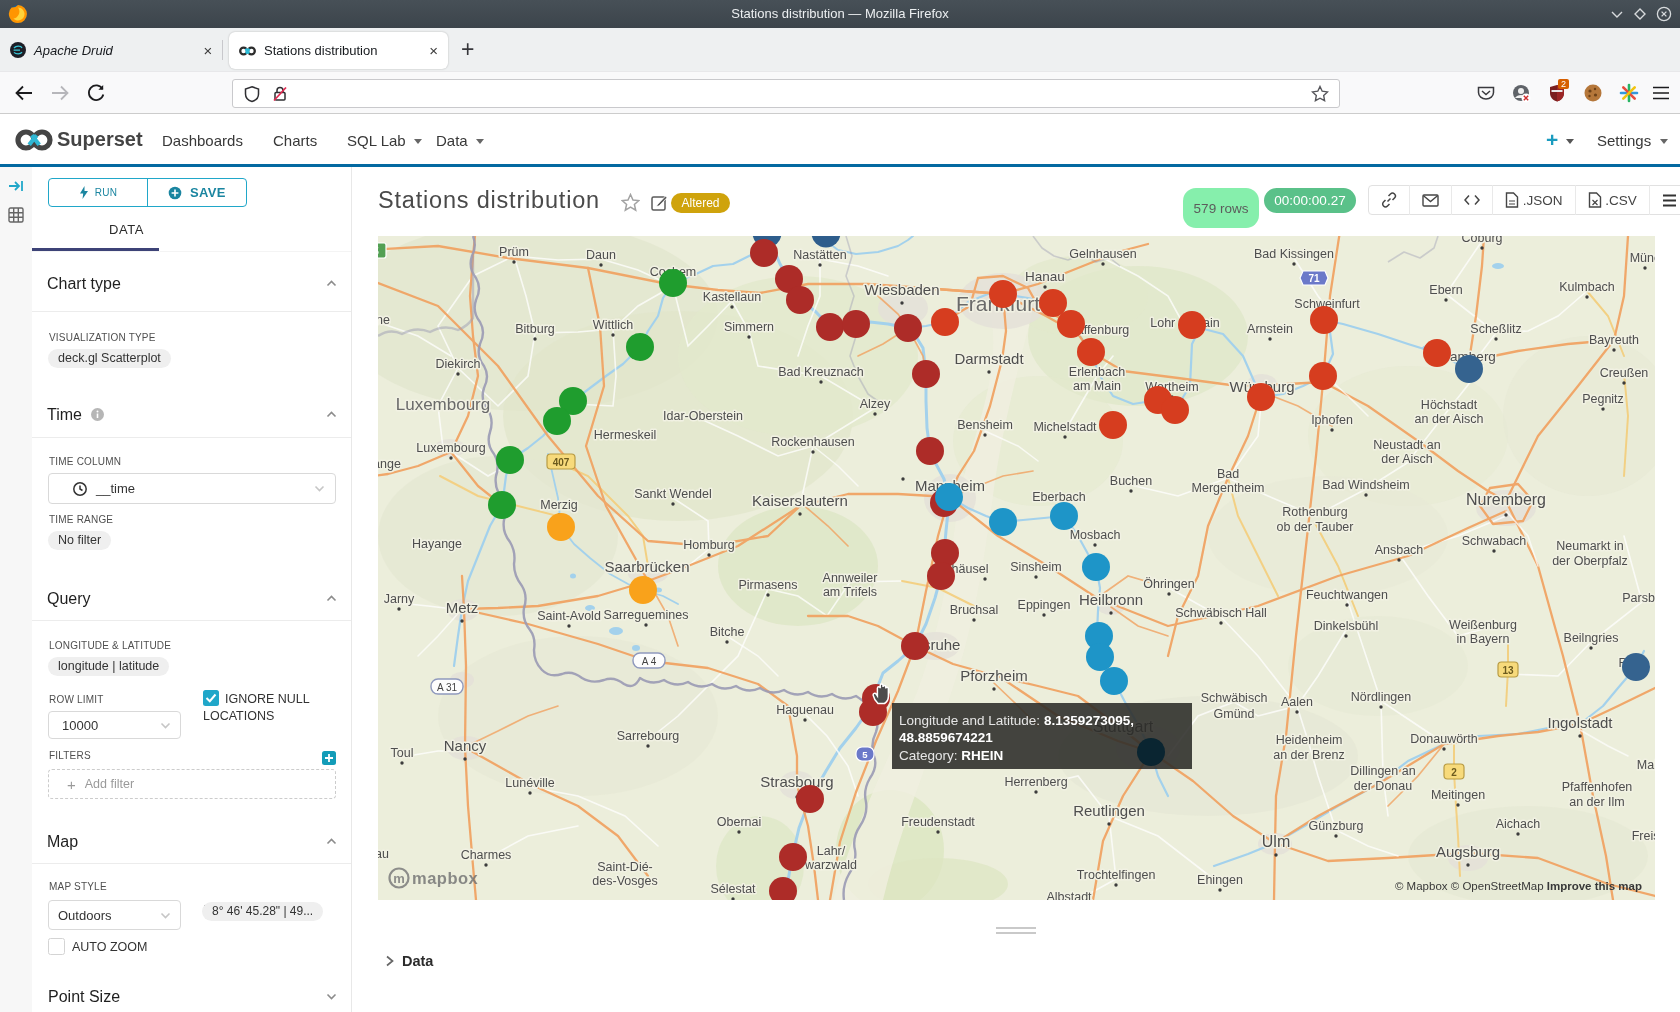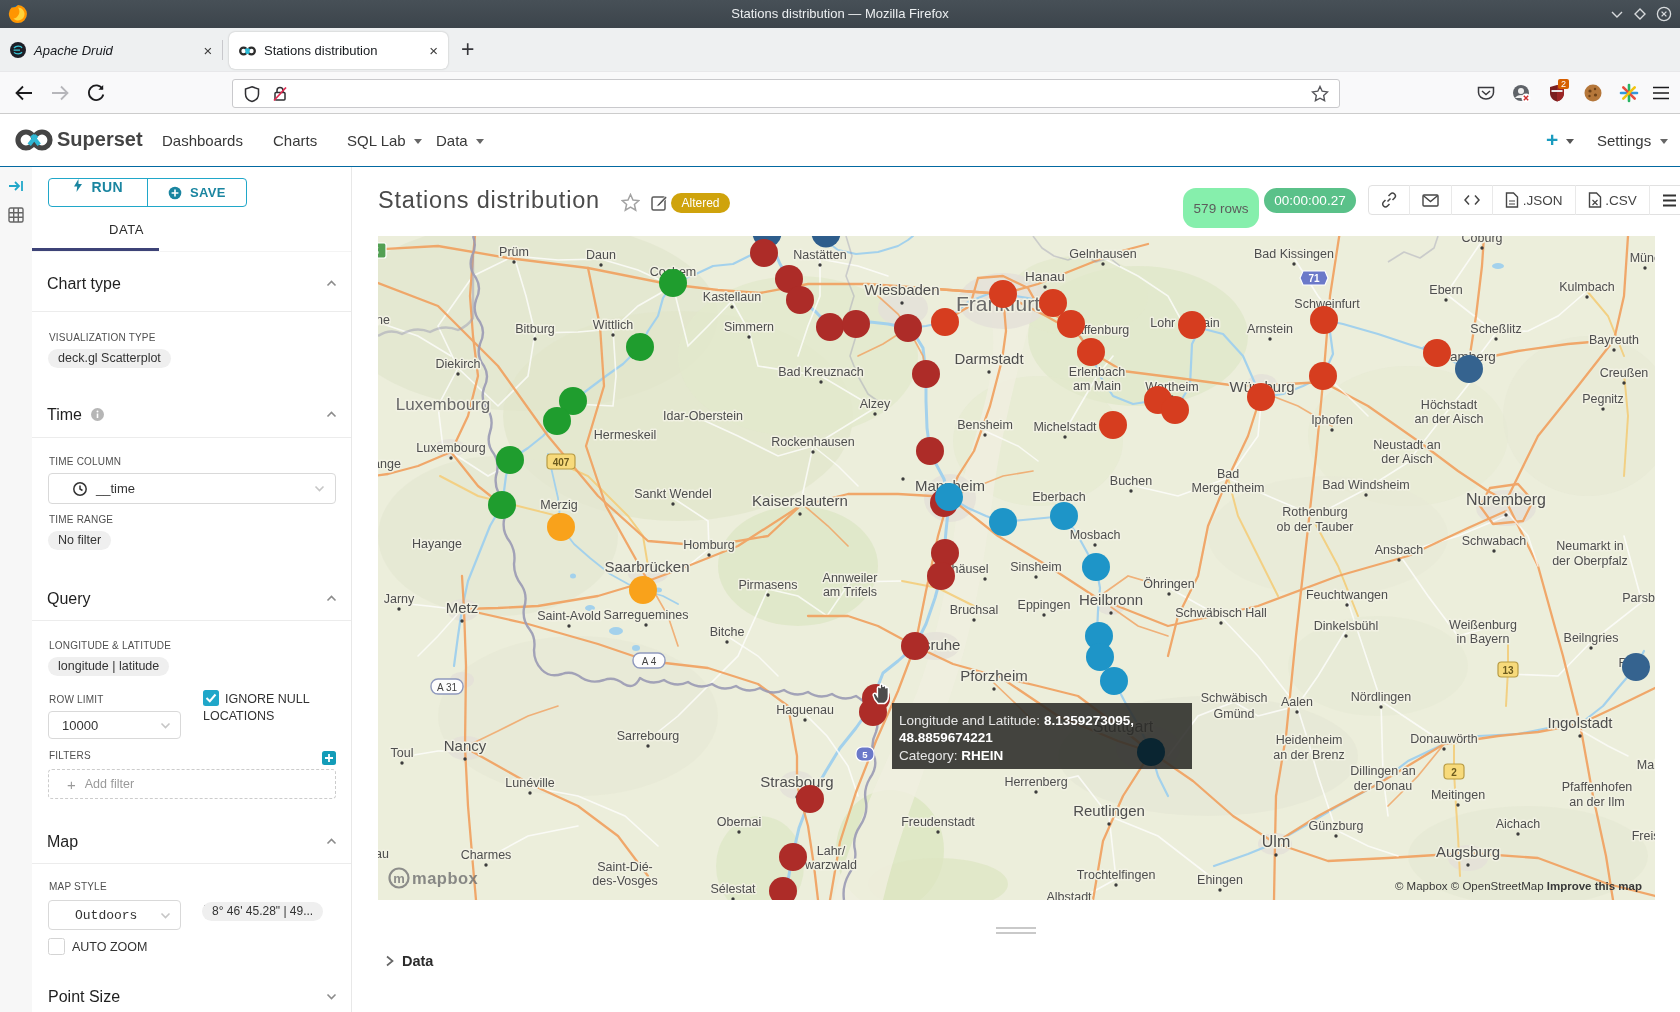--- a/index.html
+++ b/index.html
@@ -9,21 +9,21 @@
 .titlebar .title { position:absolute; left:0; right:0; top:0; height:23px; line-height:28px; text-align:center; font-size:13px; }
 .winbtns { position:absolute; right:8px; top:0; height:28px; display:flex; align-items:center; gap:9px; }
 .tabbar { height:44px; background:#eef0f1; position:relative; border-bottom:1px solid #e8e8ea;}
 .tab { position:absolute; top:0; height:44px; display:flex; align-items:center; font-size:13px; color:#16191d; }
 .tab.active { top:4px; height:37px; background:#fff; border-radius:6px; box-shadow:0 0 2px rgba(0,0,0,.25); }
 .tab .close { margin-left:auto; color:#3c3c3c; font-size:15px; }
 .navtb { height:42px; background:#f9f9fa; position:relative; border-bottom:1px solid #ccc; }
 .urlbar { position:absolute; left:232px; top:7px; width:1108px; height:29px; background:#fff; border:1px solid #c9c9cc; border-radius:3px; display:flex; align-items:center; font-size:14.5px; color:#18181b; }
 .urlbar .gray { color:#8b8b90; }
 
-.ssnav { height:53px; background:#fff; position:relative; border-bottom:1px solid #0369a1; }
+.ssnav { height:53px; background:#fff; position:relative; border-bottom:3px solid #0369a1; }
 .ssnav .menu { position:absolute; top:0; height:53px; display:flex; align-items:center; font-size:15px; color:#383838; }
 
 .content { display:flex; height:845px; }
 .rail { width:32px; background:#f7f7f7; position:relative; flex:none; }
 .controls { width:320px; position:relative; flex:none; border-right:1px solid #e8e8e8; background:#fff; }
 .main { flex:1; position:relative; background:#fff; }
 
 .clabel { position:absolute; font-size:10px; color:#4f4f4f; letter-spacing:.2px; }
 .chip { position:absolute; background:#efefef; border-radius:10px; font-size:12.5px; color:#333; line-height:19px; padding:0 10px; white-space:nowrap; }
 .sect { position:absolute; font-size:16px; color:#1f1f1f; }
@@ -198,21 +198,21 @@
       </div>
       <div class="abs" style="left:8px;top:40px;">
         <svg class="ic" width="16" height="16" viewBox="0 0 16 16" style="">
           <rect x="1" y="1" width="14" height="14" rx="1.5" fill="none" stroke="#666" stroke-width="1.4"></rect>
           <path d="M1,5.7 h14 M1,10.3 h14 M5.7,1 v14 M10.3,1 v14" stroke="#666" stroke-width="1.4"></path>
         </svg>
       </div>
     </div>
     <div class="controls">
       <div class="abs" style="left:16px;top:11px;width:199px;height:29px;border:1px solid #20a7c9;border-radius:4px;display:flex;">
-        <div style="flex:1;display:flex;justify-content:center;border-right:1px solid #20a7c9;color:#1a85a0;font-size:14px;font-weight:bold;letter-spacing:.3px;"><svg class="ic" width="10" height="13" viewBox="0 0 10 13" style="">
+        <div style="flex:1;display:flex;align-items:center;justify-content:center;border-right:1px solid #20a7c9;color:#1a85a0;font-size:10px;font-weight:normal;letter-spacing:.3px;"><svg class="ic" width="10" height="13" viewBox="0 0 10 13" style="">
             <path d="M5.5,0 L1,7.5 L4.2,7.5 L3.5,13 L9,5 L5.5,5 Z" fill="#1a85a0"></path>
           </svg>&nbsp;&nbsp;RUN</div>
         <div style="flex:1;display:flex;align-items:center;justify-content:center;color:#1a85a0;font-size:13px;font-weight:bold;letter-spacing:.3px;"><svg class="ic" width="14" height="14" viewBox="0 0 14 14" style="">
             <circle cx="7" cy="7" r="6.3" fill="#1a85a0"></circle>
             <path d="M7,3.6 L7,10.4 M3.6,7 L10.4,7" stroke="#fff" stroke-width="1.6"></path>
           </svg>&nbsp;&nbsp;SAVE</div>
       </div>
       <div class="abs" style="left:77px;top:55px;font-size:13px;color:#2b2b2b;letter-spacing:.6px;">DATA</div>
       <div class="abs" style="left:0;top:81px;width:127px;height:2.5px;background:#3d4377;"></div>
       <div class="hdiv" style="top:83.5px;background:#f4f4f4;"></div>
@@ -291,21 +291,21 @@
       <div class="sect" style="left:15px;top:666px;">Map</div>
       <div class="abs" style="left:294px;top:671px;">
         <svg class="ic" width="11" height="7" viewBox="0 0 11 7" style="">
           <path d="M1.5,5.5 L5.5,1.5 L9.5,5.5" stroke="#8c8c8c" stroke-width="1.6" fill="none"></path>
         </svg>
       </div>
       <div class="hdiv" style="top:696px;"></div>
       <div class="clabel" style="left:17px;top:714px;">MAP STYLE</div>
       <div class="clabel" style="left:172px;top:714px;margin-top:23px;">VIEWPORT</div>
       <div class="selbox" style="left:16px;top:733px;width:133px;height:30px;">
-        <span style="margin-left:26px;font-family:Liberation Mono, monospace;">Outdoors</span>
+        <span style="margin-left:9px;">Outdoors</span>
         <span style="margin-left:auto;margin-right:9px;">
           <svg class="ic" width="11" height="7" viewBox="0 0 11 7" style="">
             <path d="M1.5,1.5 L5.5,5.5 L9.5,1.5" stroke="#c6c6c6" stroke-width="1.6" fill="none"></path>
           </svg>
         </span>
       </div>
       <div class="chip" style="left:170px;top:735px;font-size:12px;">8° 46' 45.28" | 49...</div>
       <div class="abs" style="left:16px;top:771px;width:16.5px;height:16.5px;border:1px solid #d4d4d4;border-radius:2.5px;background:#fff;"></div>
       <div class="abs" style="left:40px;top:773px;font-size:12.5px;color:#333;">AUTO ZOOM</div>
       <div class="sect" style="left:16px;top:821px;">Point Size</div>

